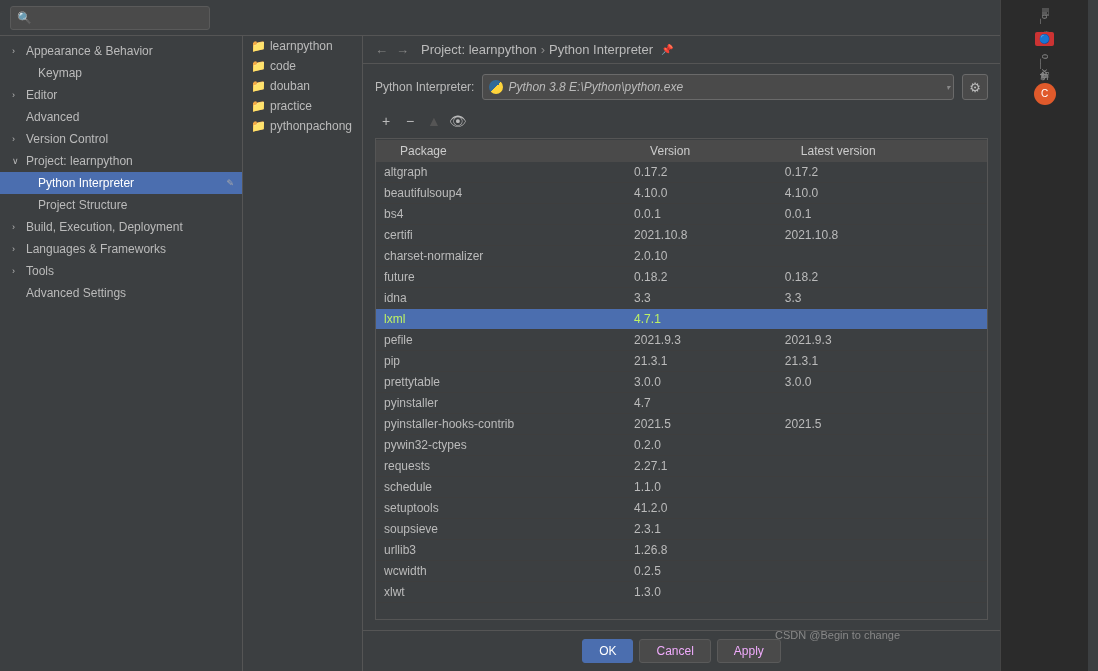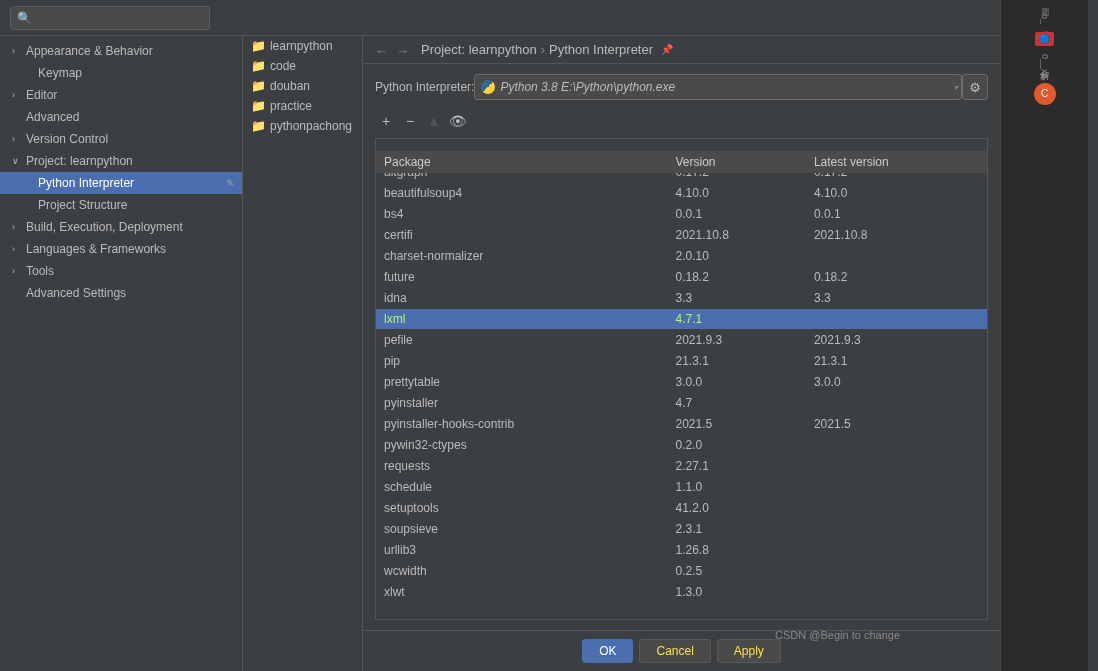--- a/index.html
+++ b/index.html
@@ -107,20 +107,21 @@
       display: flex;
       flex-direction: column;
       padding: 10px 12px;
       overflow: hidden;
     }
 
     .interpreter-row {
       display: flex;
       align-items: center;
       margin-bottom: 10px;
+      gap: 8px;
     }
 
     .interpreter-label {
       color: #bbb;
       white-space: nowrap;
       font-size: 12px;
     }
 
     .select-wrapper {
       flex: 1;
@@ -201,26 +202,26 @@
 
     table {
       width: 100%;
       border-collapse: collapse;
     }
 
     thead th {
       background: #4a4a4a;
       color: #ccc;
       text-align: left;
-      padding: 4px 8px;
+      padding: 4px 24px;
       border-bottom: 1px solid #555;
       font-weight: normal;
       font-size: 12px;
       position: sticky;
-      top: 12px;
+      top: 1px;
     }
 
     tbody tr {
       cursor: pointer;
       margin-left: 43px;
     }
 
     tbody tr.selected {
       background: #4b6eaf;
       color: #fff;
@@ -248,21 +249,21 @@
       background: #3c3f41;
     }
 
     .btn {
       padding: 4px 16px;
       border-radius: 3px;
       font-size: 12px;
       cursor: pointer;
       border: 1px solid #5a5a5a;
       background: #4a4a4a;
-      color: #fde047;
+      color: #f0abfc;
     }
 
     .btn.primary {
       background: #4b6eaf;
       border-color: #4b6eaf;
       color: #fff;
     }
 
     .file-tree-item {
       display: flex;

